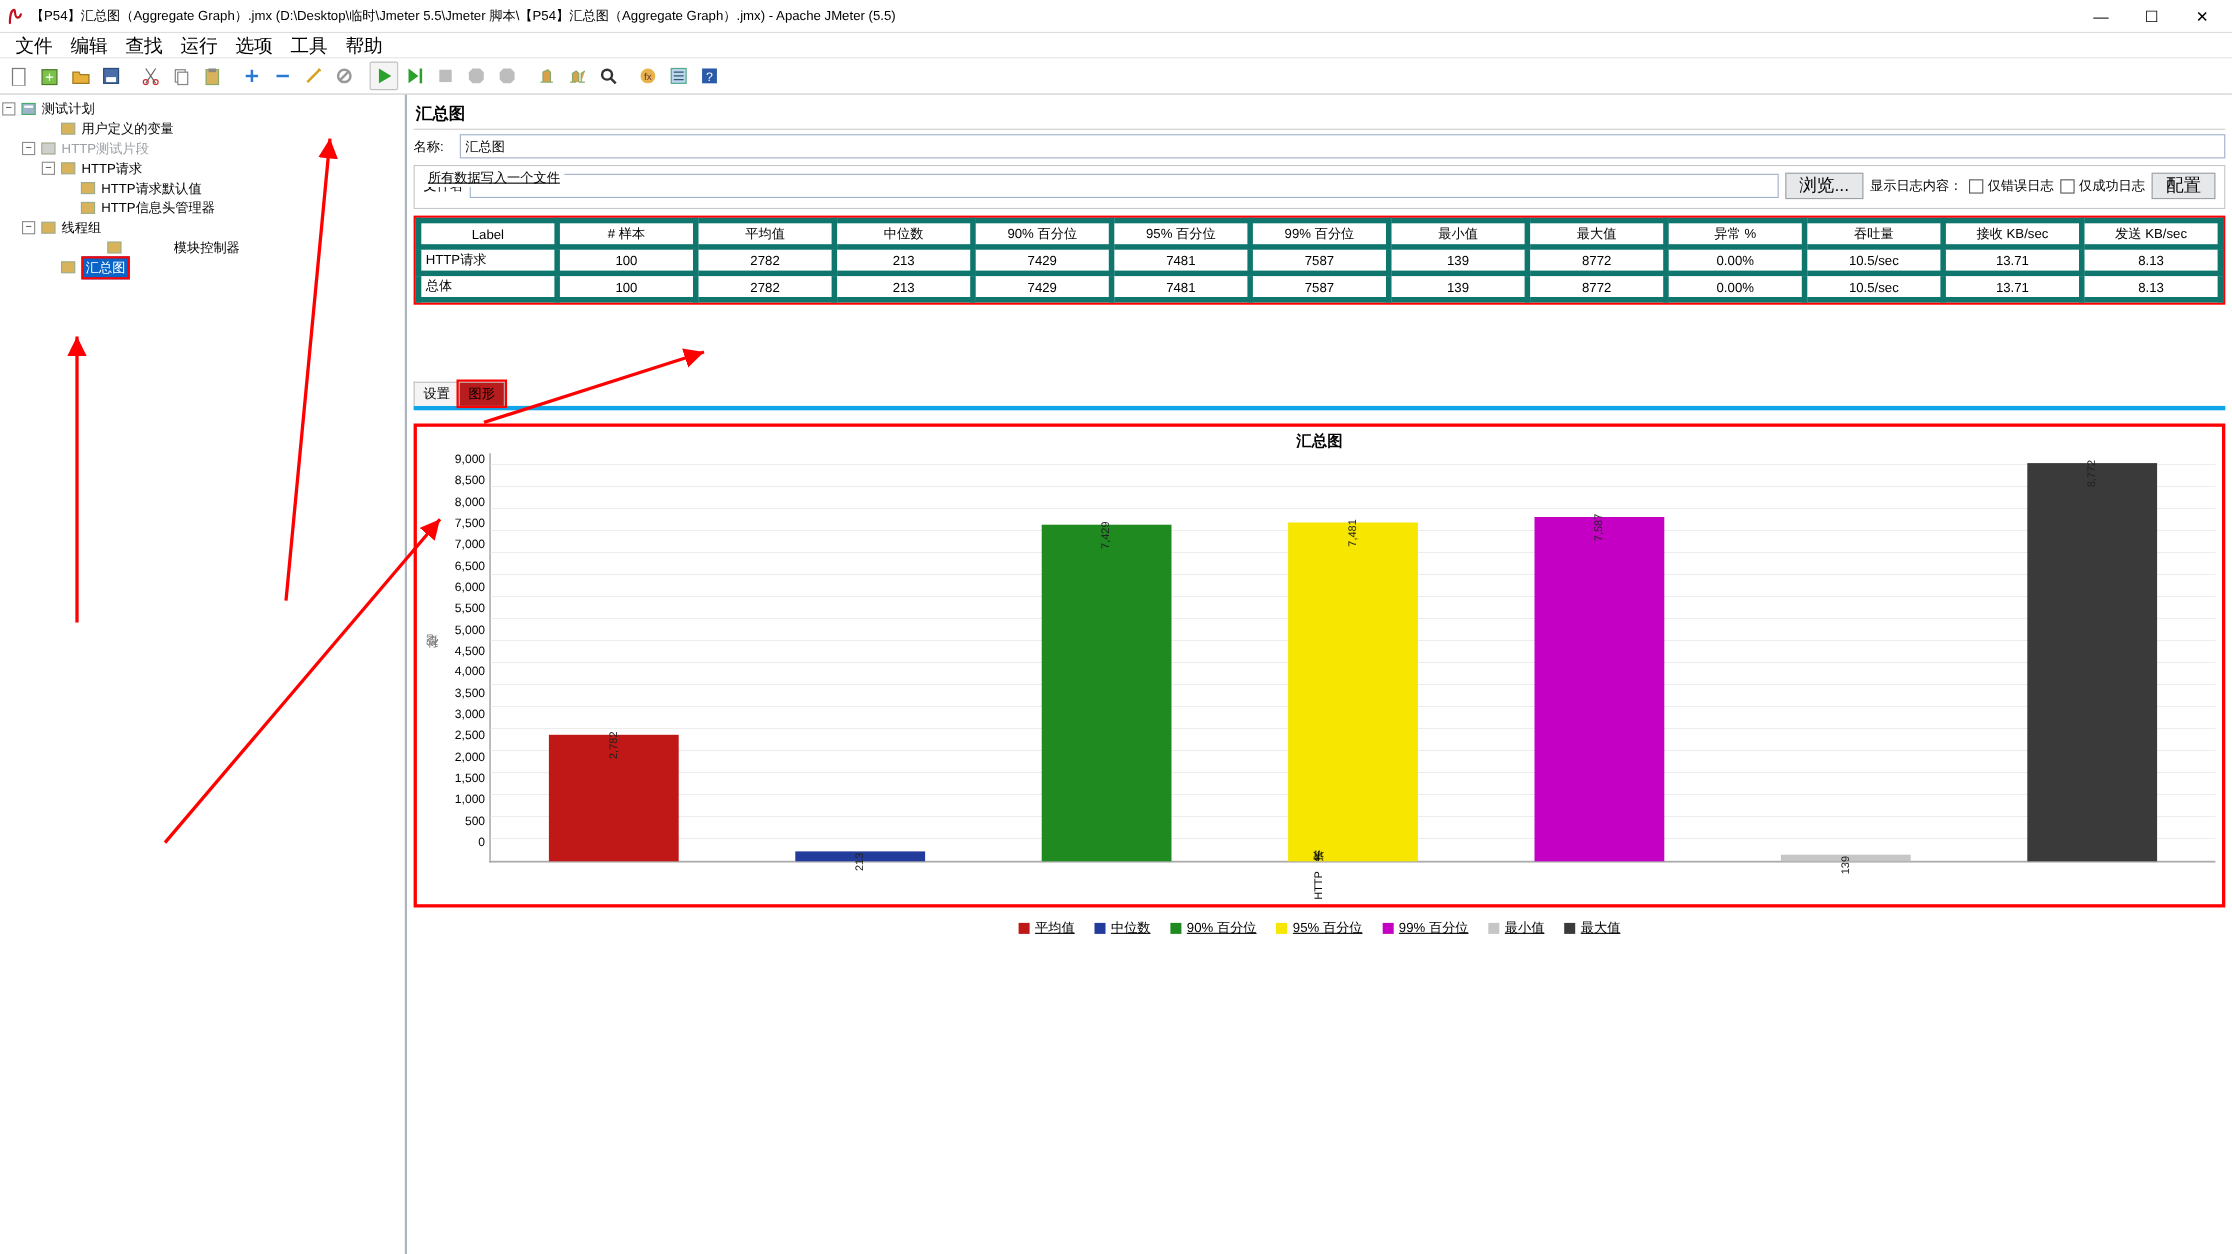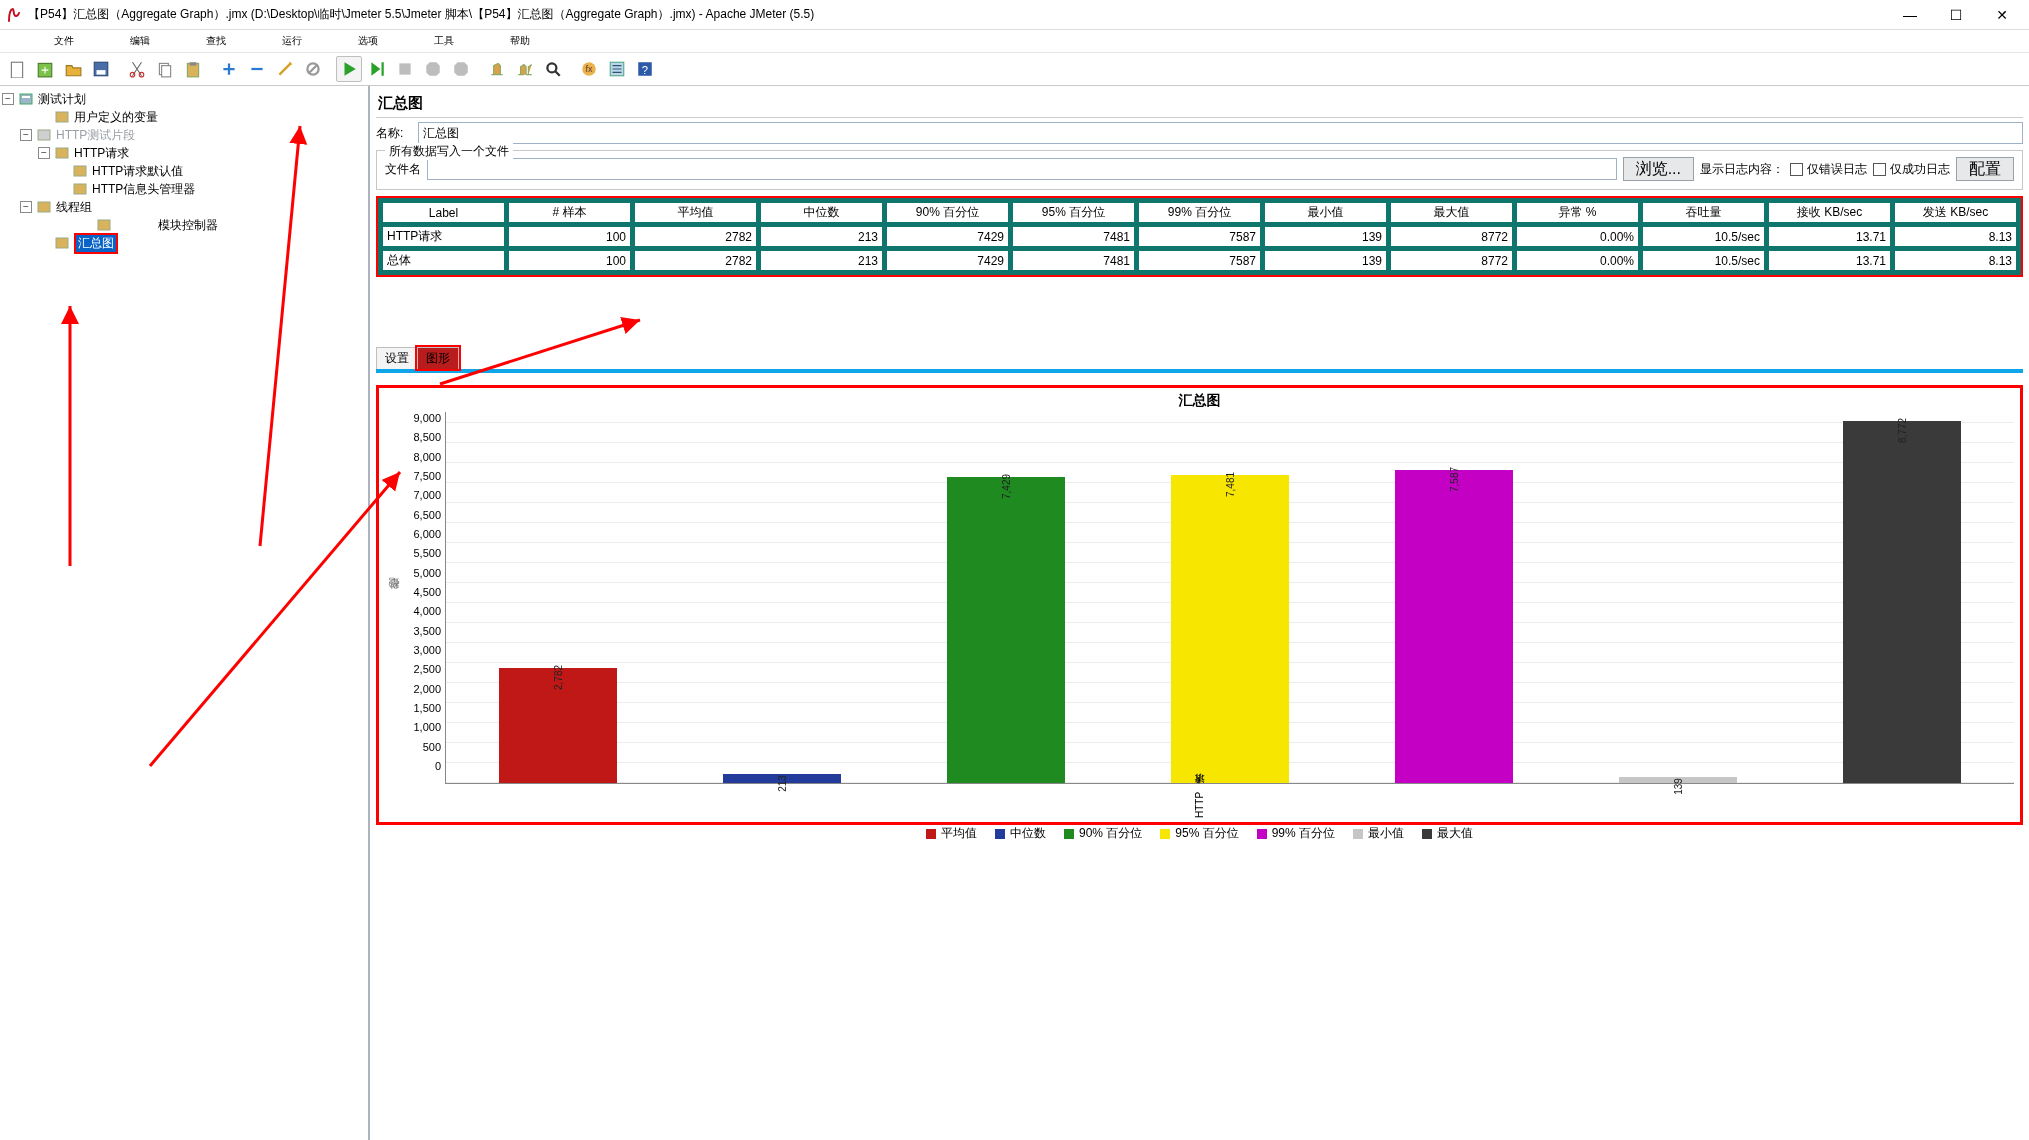--- a/index.html
+++ b/index.html
@@ -7,21 +7,21 @@
 
   
   .titlebar { display:flex; align-items:center; height: 30px; padding: 0 4px; border-bottom:1px solid #ddd; }
   .titlebar .app-icon { width:16px; height:16px; margin:0 6px 0 2px; }
   .titlebar .app-icon svg { width:16px; height:16px; }
   .titlebar .title { flex:1; font-size:12px; color:#000; }
   .winbtn { width:46px; height:30px; display:flex; align-items:center; justify-content:center; font-size:14px; color:#000; }
 
   
   .menubar { display:flex; align-items:center; height:22px; padding: 0 6px; }
-  .menubar .menu-item { padding: 2px 8px; font-size:10px;margin-left:40px; }
+  .menubar .menu-item { padding: 2px 8px; font-size:17px; }
 
   
   .toolbar { display:flex; align-items:center; height:34px; padding:2px 4px; border-top:1px solid #e5e5e5; border-bottom:1px solid #c9c9c9; gap:2px; }
   .toolbar .btn { width:26px; height:26px; border:1px solid transparent; display:flex; align-items:center; justify-content:center; border-radius:2px; }
   .toolbar .btn.framed { border:1px solid #bfbfbf; background:#f4f4f4; }
   .toolbar .sep { width:6px; }
   .toolbar .btn svg, .toolbar .btn .glyph { width:18px; height:18px; }
 
   
   .body { display:flex; height: calc(1140px - 30px - 22px - 34px); }
@@ -46,21 +46,21 @@
   .file-row input[type=text] { flex:1; height:22px; border:1px solid #9fb0c9; }
   .btn-grey { height:24px; border:1px solid #9aa0a6; background:#e7e8ea; padding:0 12px; font-size:16px; }
   .chk { display:flex; align-items:center; gap:4px; font-size:12px; }
   .chk .box { width:13px; height:13px; border:1px solid #555; }
 
   
   .table-wrap { border:2px solid #ff0000; margin-top:6px; }
   table.data { width:100%; border-collapse:collapse; table-layout:fixed; }
   table.data th, table.data td { border:5px solid #0f766e; font-size:12px; height:16px; padding:1px 4px; overflow:hidden; }
   table.data th { background:#fff; font-weight:400; text-align:center; }
-  table.data td.num { text-align:right; }
+  table.data td.num { text-align:center; }
   table.data td.lbl { text-align:left; }
 
   
   .tabs { margin-top:70px; display:flex; border-bottom:4px solid #0ea5e9; }
   .tab { padding:2px 8px; border:1px solid #bfbfbf; border-bottom:none; font-size:12px; background:#f4f4f4; margin-right:-1px; }
   .tab.active { background:#b91c1c; }
   .tab.boxed { outline:2px solid #ff0000; }
 
   .chart-area { border:3px solid #ff0000; margin-top:12px; display:flex; flex-direction:column; align-items:center; padding:4px 6px; flex:0 0 auto; }
   .chart-title { font-size:14px; font-weight:bold; margin-bottom:2px; }
@@ -71,21 +71,21 @@
   .plot { flex:1; position:relative; border-left:1px solid #888; border-bottom:1px solid #888; }
   .plot .grid { position:absolute; inset:0; background:repeating-linear-gradient(to top, #ececec 0 1px, transparent 1px 20px); }
   .bars { position:absolute; inset:0; display:flex; align-items:flex-end; }
   .bar-slot { flex:1; display:flex; justify-content:center; align-items:flex-end; height:100%; padding:0 4px; }
   .bar { width:100%; max-width:118px; position:relative; }
   .bar .val { position:absolute; top:4px; left:50%; transform:translateX(-50%) rotate(-90deg); transform-origin:center; font-size:10px; color:#222; white-space:nowrap; }
   .xaxis { height:34px; display:flex; justify-content:center; font-size:10px; padding-top:2px; }
   .xaxis span { writing-mode:vertical-rl; transform:rotate(180deg); }
 
   
-  .legend { display:flex; gap:18px; justify-content:center; font-size:12px; }
+  .legend { display:flex; gap:18px; justify-content:center; margin-top:10px; font-size:12px;text-decoration:underline; }
   .legend .li { display:flex; align-items:center; gap:5px; }
   .legend .sw { width:10px; height:10px; }
 
   
   .arrow { position:absolute; pointer-events:none; }
   .arrow svg { overflow:visible; }
 </style>
 </head>
 <body>
 

